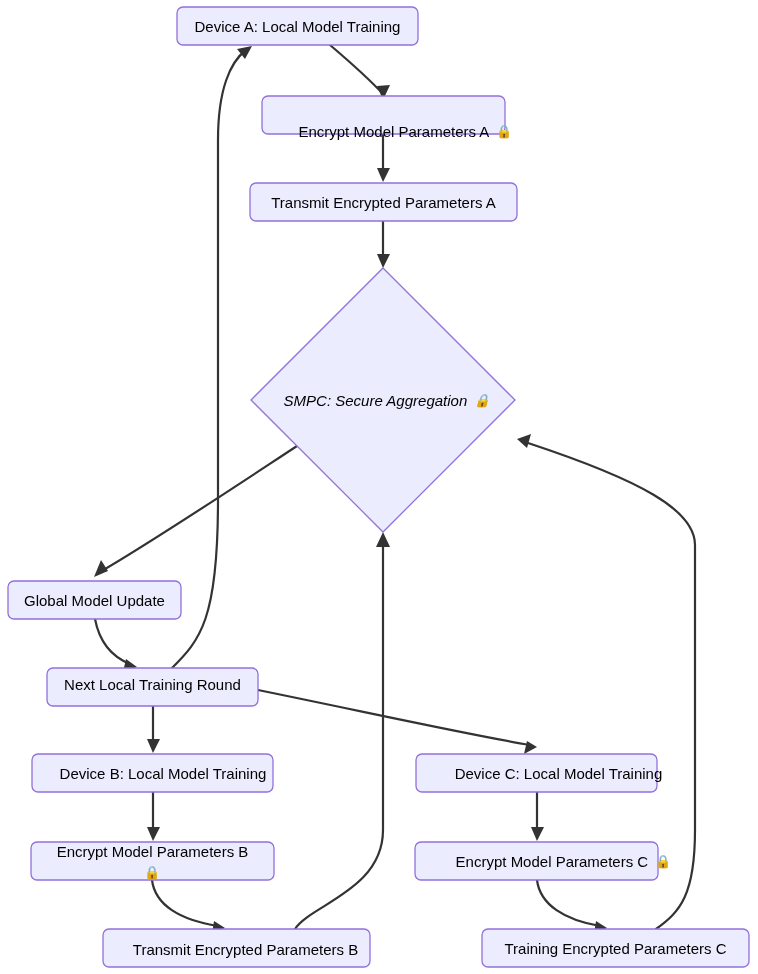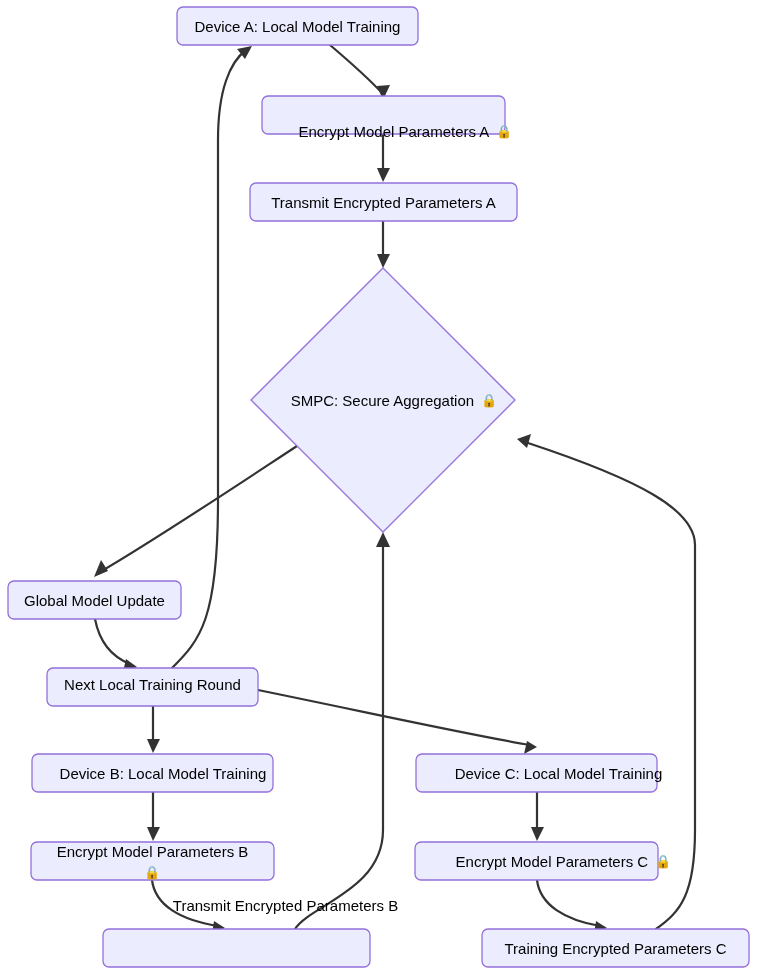--- a/index.html
+++ b/index.html
@@ -151,21 +151,21 @@
       <div class="node-hit" style="left: 177px; top: 7px; width: 241px; height: 38px;"></div>
       <div class="node-label" style="left: 262px; top: 96px; width: 287px; height: 38px; margin-top: 16px;">
         <span>Encrypt Model Parameters A</span>
         <span class="lock-glyph">🔒</span>
       </div>
       <div class="node-hit" style="left: 262px; top: 96px; width: 243px; height: 38px;"></div>
       <div class="node-label" style="left: 250px; top: 183px; width: 267px; height: 38px; border-radius: 12px;">
         <span>Transmit Encrypted Parameters A</span>
       </div>
       <div class="node-hit" style="left: 250px; top: 183px; width: 267px; height: 38px;"></div>
-      <div class="node-label" style="left: 262px; top: 268px; width: 264px; height: 264px;">
+      <div class="node-label" style="left: 255px; top: 268px; width: 264px; height: 264px; font-style: italic;">
         <span>SMPC: Secure Aggregation</span>
         <span class="lock-glyph">🔒</span>
       </div>
       <div class="node-hit" style="left: 251px; top: 268px; width: 264px; height: 264px;"></div>
       <div class="node-label" style="left: 8px; top: 581px; width: 173px; height: 38px;">
         <span>Global Model Update</span>
       </div>
       <div class="node-hit" style="left: 8px; top: 581px; width: 173px; height: 38px;"></div>
       <div class="node-label" style="left: 47px; top: 668px; width: 211px; height: 32px;">
         <span>Next Local Training Round</span>
@@ -182,21 +182,21 @@
       <div class="node-label" style="left: 31px; top: 842px; width: 243px; height: 38px; flex-direction: column;">
         <span>Encrypt Model Parameters B</span>
         <span class="lock-glyph">🔒</span>
       </div>
       <div class="node-hit" style="left: 31px; top: 842px; width: 243px; height: 38px;"></div>
       <div class="node-label" style="left: 415px; top: 842px; width: 243px; height: 38px; padding-left: 27px;">
         <span>Encrypt Model Parameters C</span>
         <span class="lock-glyph">🔒</span>
       </div>
       <div class="node-hit" style="left: 415px; top: 842px; width: 243px; height: 38px;"></div>
-      <div class="node-label" style="left: 103px; top: 886px; width: 285px; height: 38px; padding-left: 40px;">
+      <div class="node-label" style="left: 103px; top: 930px; width: 285px; height: 38px;">
         <span>Transmit Encrypted Parameters B</span>
       </div>
       <div class="node-hit" style="left: 103px; top: 929px; width: 267px; height: 38px;"></div>
       <div class="node-label" style="left: 482px; top: 929px; width: 267px; height: 38px;">
         <span>Training Encrypted Parameters C</span>
       </div>
       <div class="node-hit" style="left: 482px; top: 929px; width: 267px; height: 38px;"></div>
     </div>
 
 </div>

